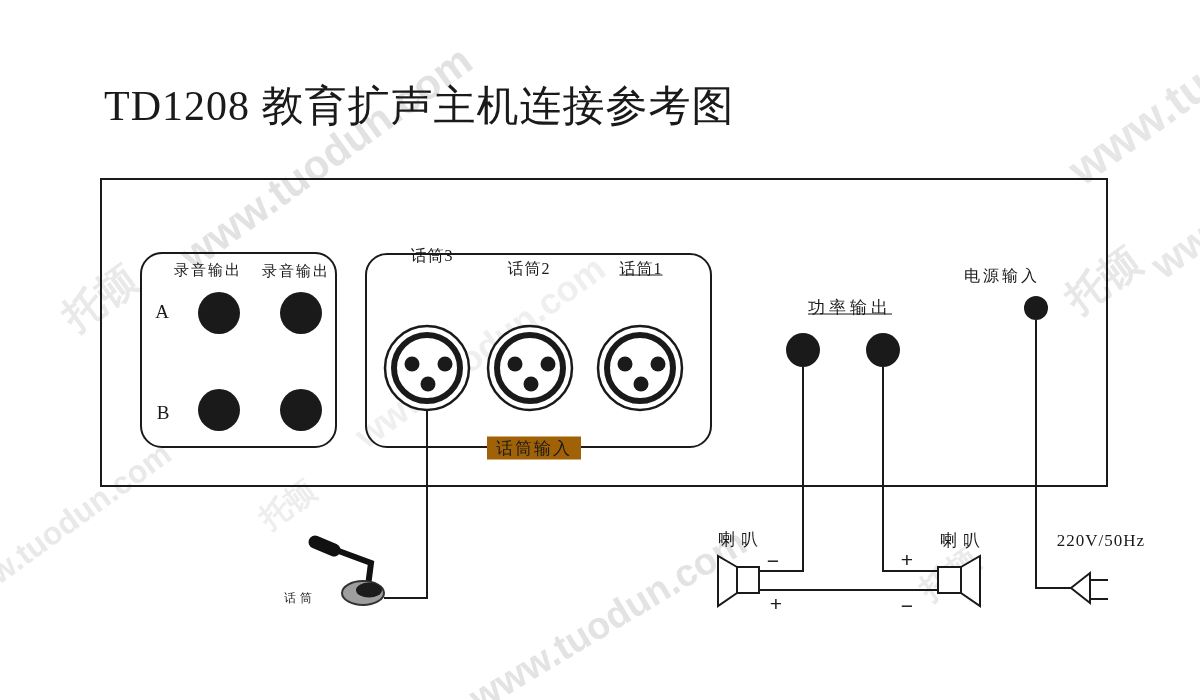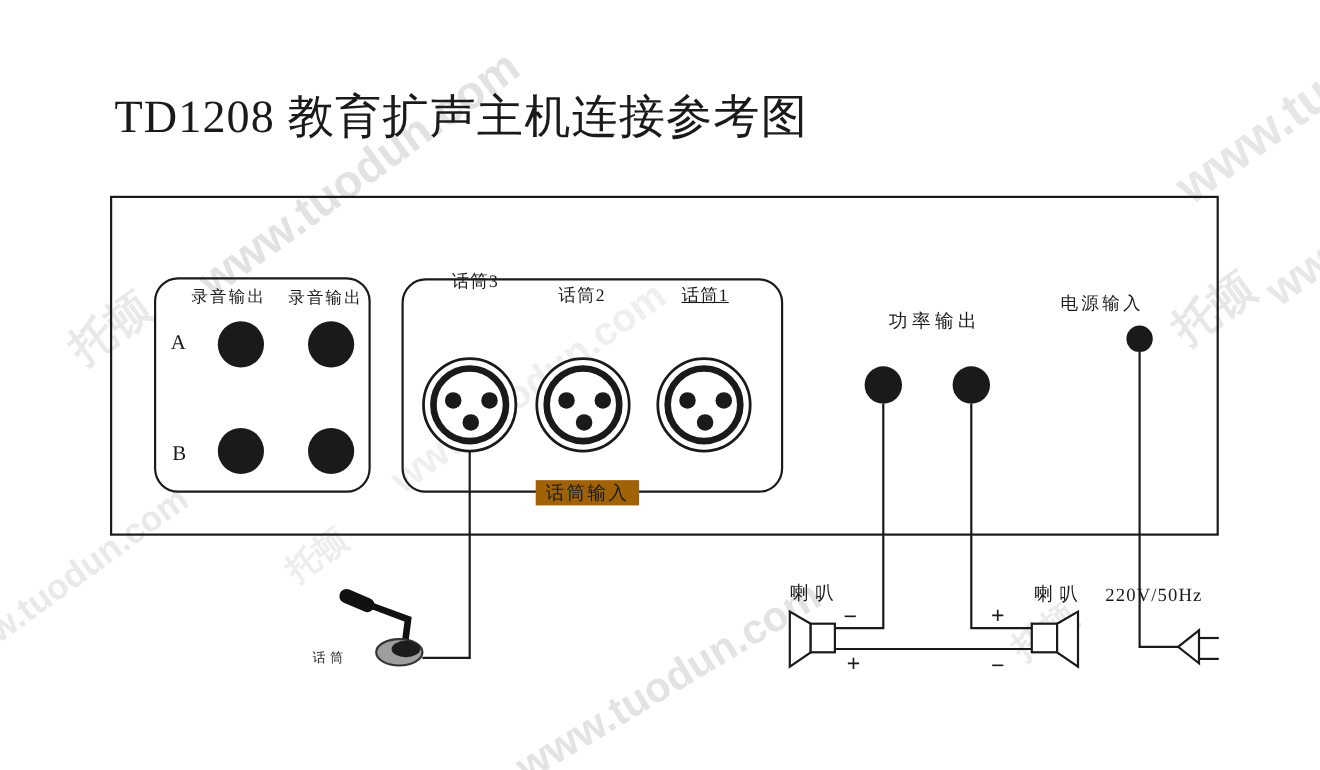--- a/index.html
+++ b/index.html
@@ -42,26 +42,26 @@
   .lbl{position:absolute;z-index:2;transform:translate(-50%,-50%);white-space:nowrap;}
   .cn{font-size:15px;letter-spacing:2px;}
   .l-recout{left:208px;top:270px;}
   .l-mainin{left:296px;top:271px;}
   .l-rowA{left:162px;top:312px;font-size:19px;}
   .l-rowB{left:163px;top:413px;font-size:19px;}
   .l-mic3{left:432px;top:256px;font-size:16px;letter-spacing:1px;}
   .l-mic2{left:529px;top:269px;font-size:16px;letter-spacing:1px;text-align:center;}
   .l-mic1{left:641px;top:269px;font-size:16px;letter-spacing:1px;text-decoration:underline;}
   .l-micin{left:534px;top:448px;font-size:17px;letter-spacing:2px;background:#a16207;padding:0 9px;}
-  .l-pwrout{left:850px;top:292px;font-size:17px;letter-spacing:4px;}
+  .l-pwrout{left:850px;top:307px;font-size:17px;letter-spacing:4px;text-decoration:underline;}
   .l-pwrin{left:1002px;top:276px;font-size:16px;letter-spacing:3px;}
   .l-spkL{left:741px;top:539px;font-size:17px;letter-spacing:6px;}
   .l-spkR{left:963px;top:540px;font-size:17px;letter-spacing:6px;}
   .l-micword{left:300px;top:598px;font-size:12px;letter-spacing:4px;}
-  .l-mains{left:1049px;top:541px;font-size:17px;letter-spacing:1px;}
+  .l-mains{left:1101px;top:541px;font-size:17px;letter-spacing:1px;}
   .sign{font-size:21px;font-family:"Liberation Sans","DejaVu Sans",sans-serif;}
   .s-lt{left:773px;top:561px;}
   .s-lb{left:776px;top:604px;}
   .s-rt{left:907px;top:560px;}
   .s-rb{left:907px;top:606px;}
 </style>
 </head>
 <body>
 
 <div class="stage">

